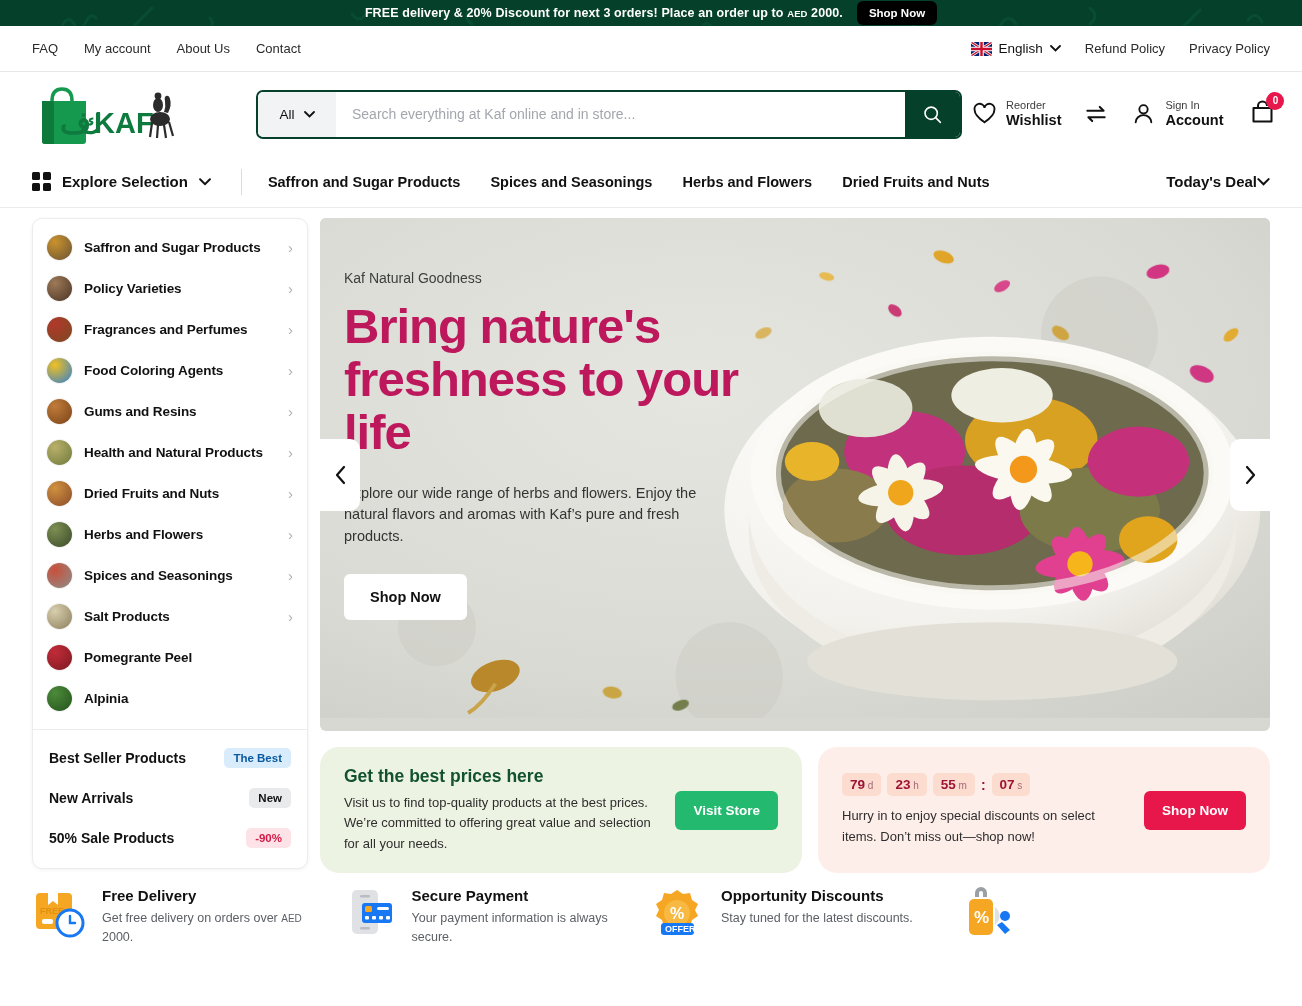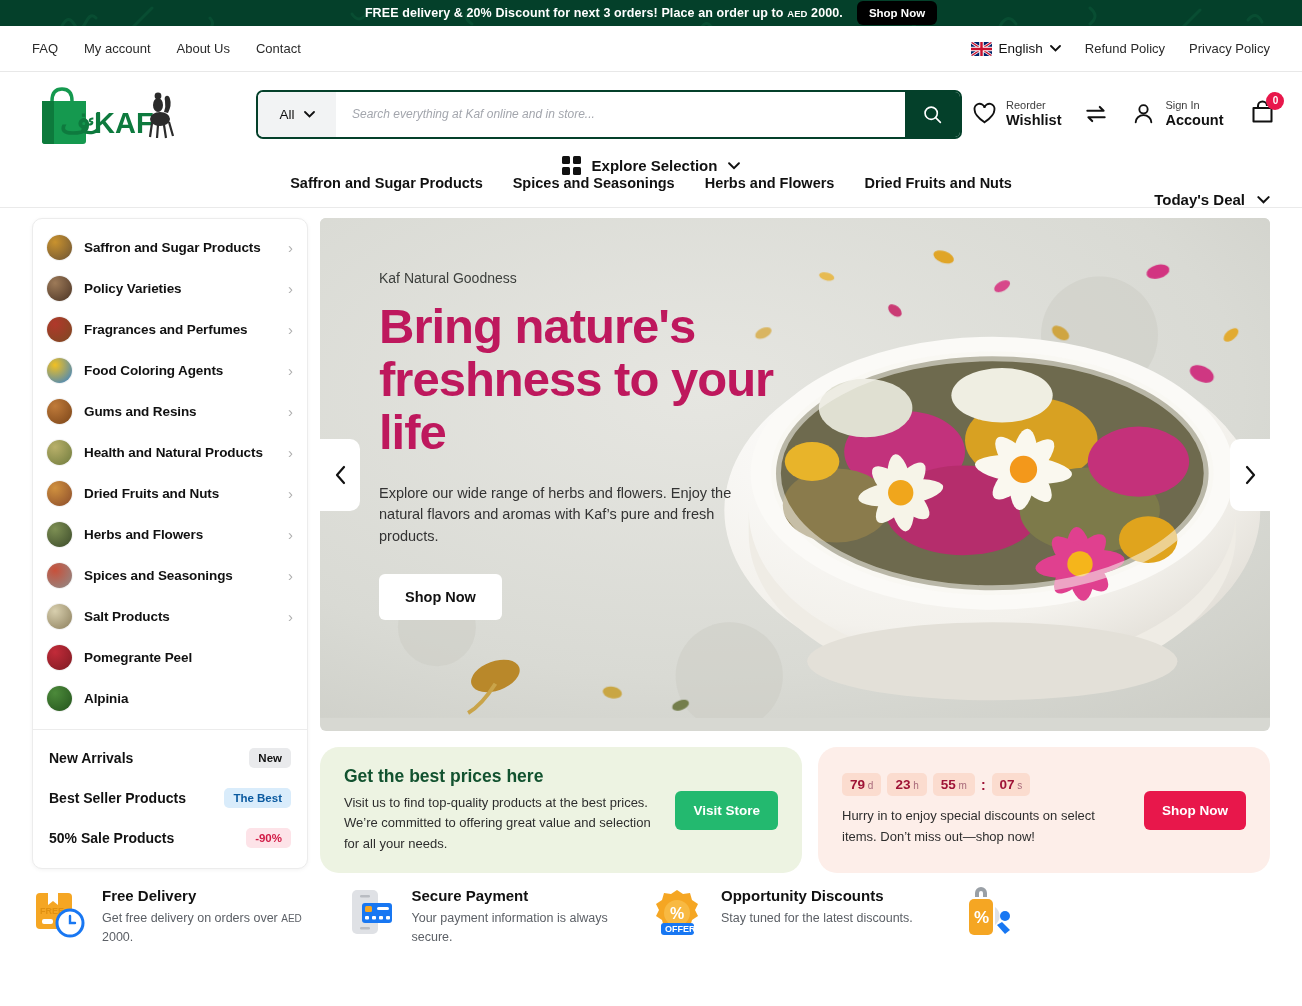--- a/index.html
+++ b/index.html
@@ -45,50 +45,50 @@
   .search-wrap {
     flex: none; width: 706px; height: 49px; margin-left: 62px;
     border: 2px solid #04402a; border-radius: 7px; display: flex; overflow: hidden; background: #fff;
   }
   .search-cat {
     width: 78px; background: #f2f3f4; display: flex; align-items: center;
     justify-content: center; gap: 9px; font-size: 13.5px; color: #111; cursor: pointer;
     border-radius: 5px 0 0 5px;
   }
   .search-input {
-    flex: 1; border: none; outline: none; font-family: inherit; font-size: 12px;
-    color: #0f172a; padding: 0 16px; background: #fff; font-style: italic;
+    flex: 1; border: none; outline: none; font-family: inherit; font-size: 14px;
+    color: #0f172a; padding: 0 16px; background: #fff;
   }
   .search-input::placeholder { color: #a3a6ad; }
   .search-btn {
     width: 55px; background: #04402a; border: none; cursor: pointer;
     display: flex; align-items: center; justify-content: center;
   }
   .header-actions { margin-left: auto; display: flex; align-items: center; gap: 22px; }
   .hact { display: flex; align-items: center; gap: 9px; cursor: pointer; }
   .hact-txt { line-height: 1.18; }
   .hact-top { font-size: 11px; color: #3d3d3d; display: block; }
   .hact-bot { font-size: 14.5px; color: #111; font-weight: bold; display: block; }
   .cart { position: relative; cursor: pointer; margin-left: 4px; }
   .cart-badge {
     position: absolute; top: -7px; right: -8px; background: #e8174b; color: #fff;
     font-size: 10px; font-weight: bold; width: 18px; height: 18px; border-radius: 50%;
     display: flex; align-items: center; justify-content: center;
   }
 
   
-  .nav { height: 52px; display: flex; align-items: center; padding: 0 32px; border-bottom: 1px solid #eaeaea; flex-direction: column; }
+  .nav { height: 52px; display: flex; align-items: center; padding: 0 32px; border-bottom: 1px solid #eaeaea; }
   .explore { display: flex; align-items: center; gap: 11px; cursor: pointer; }
   .explore-label { font-size: 15px; font-weight: bold; color: #111; }
   .grid-icon { display: grid; grid-template-columns: 8px 8px; grid-gap: 3px; }
   .grid-icon i { width: 8px; height: 8px; background: #111; border-radius: 1.5px; display: block; }
   .nav-sep { width: 1px; height: 26px; background: #dcdcdc; margin: 0 26px 0 30px; }
   .nav-links { display: flex; gap: 30px; }
   .nav-link { font-size: 14.5px; font-weight: bold; color: #111; cursor: pointer; white-space: nowrap; }
-  .nav-right { margin-left: auto; display: flex; align-items: center; gap: 12px; cursor: pointer; }
+  .nav-right { margin-left: auto; display: flex; align-items: center; cursor: pointer; }
   .nav-right .nav-link { font-size: 15px; }
 
   
   .content { display: flex; padding: 10px 32px 0 32px; gap: 12px; align-items: flex-start; }
 
   
   .sidebar {
     width: 276px; flex: none; background: #fff; border: 1px solid #ececec;
     border-radius: 10px; box-shadow: 0 1px 4px rgba(0,0,0,.05); overflow: hidden; position: relative; z-index: 5;
   }
@@ -111,21 +111,21 @@
   .tag-best { background: #d9ecfb; color: #0b5aa0; }
   .tag-sale { background: #fde3e8; color: #d11a45; }
 
   
   .right-col { flex: 1; min-width: 0; }
   .hero {
     position: relative; height: 513px; border-radius: 6px; overflow: hidden;
     background: #d7d8d2;
   }
   .hero-photo { position: absolute; inset: 0; }
-  .hero-content { position: absolute; left: 59px; top: 52px; width: 400px; z-index: 3; }
+  .hero-content { position: absolute; left: 24px; top: 52px; width: 400px; z-index: 3; }
   .hero-eyebrow { font-size: 14px; color: #3c3f3c; margin-bottom: 14px; }
   .hero-title { font-size: 49px; line-height: 1.08; font-weight: bold; color: #be185d; letter-spacing: -1px; }
   .hero-desc { margin-top: 24px; font-size: 14.5px; line-height: 1.5; color: #333; width: 370px; }
   .hero-btn {
     margin-top: 26px; background: #fff; border: none; border-radius: 6px; padding: 15px 26px;
     font-family: inherit; font-size: 14.5px; font-weight: bold; color: #111; cursor: pointer;
   }
   .hero-arrow {
     position: absolute; top: 50%; transform: translateY(-50%); width: 40px; height: 72px;
     background: #fff; display: flex; align-items: center; justify-content: center;
@@ -370,26 +370,26 @@
             <span class="cat-label">Pomegrante Peel</span>
           </div>
           <div class="cat-item">
             <span class="cat-thumb" style="background-image:radial-gradient(circle at 32% 28%, #4c8a3a, #24541d)"></span>
             <span class="cat-label">Alpinia</span>
           </div>
         </div>
       <div class="side-div"></div>
       <div class="promo-list" id="promo-list">
           <div class="promo-item">
+            <span class="promo-label">Best Seller Products</span>
+            <span class="tag tag-best">The Best</span>
+          </div>
+          <div class="promo-item">
             <span class="promo-label">New Arrivals</span>
             <span class="tag tag-new">New</span>
-          </div>
-          <div class="promo-item">
-            <span class="promo-label">Best Seller Products</span>
-            <span class="tag tag-best">The Best</span>
           </div>
           <div class="promo-item">
             <span class="promo-label">50% Sale Products</span>
             <span class="tag tag-sale">-90%</span>
           </div>
         </div>
     </div>
 
     <div class="right-col">
 

